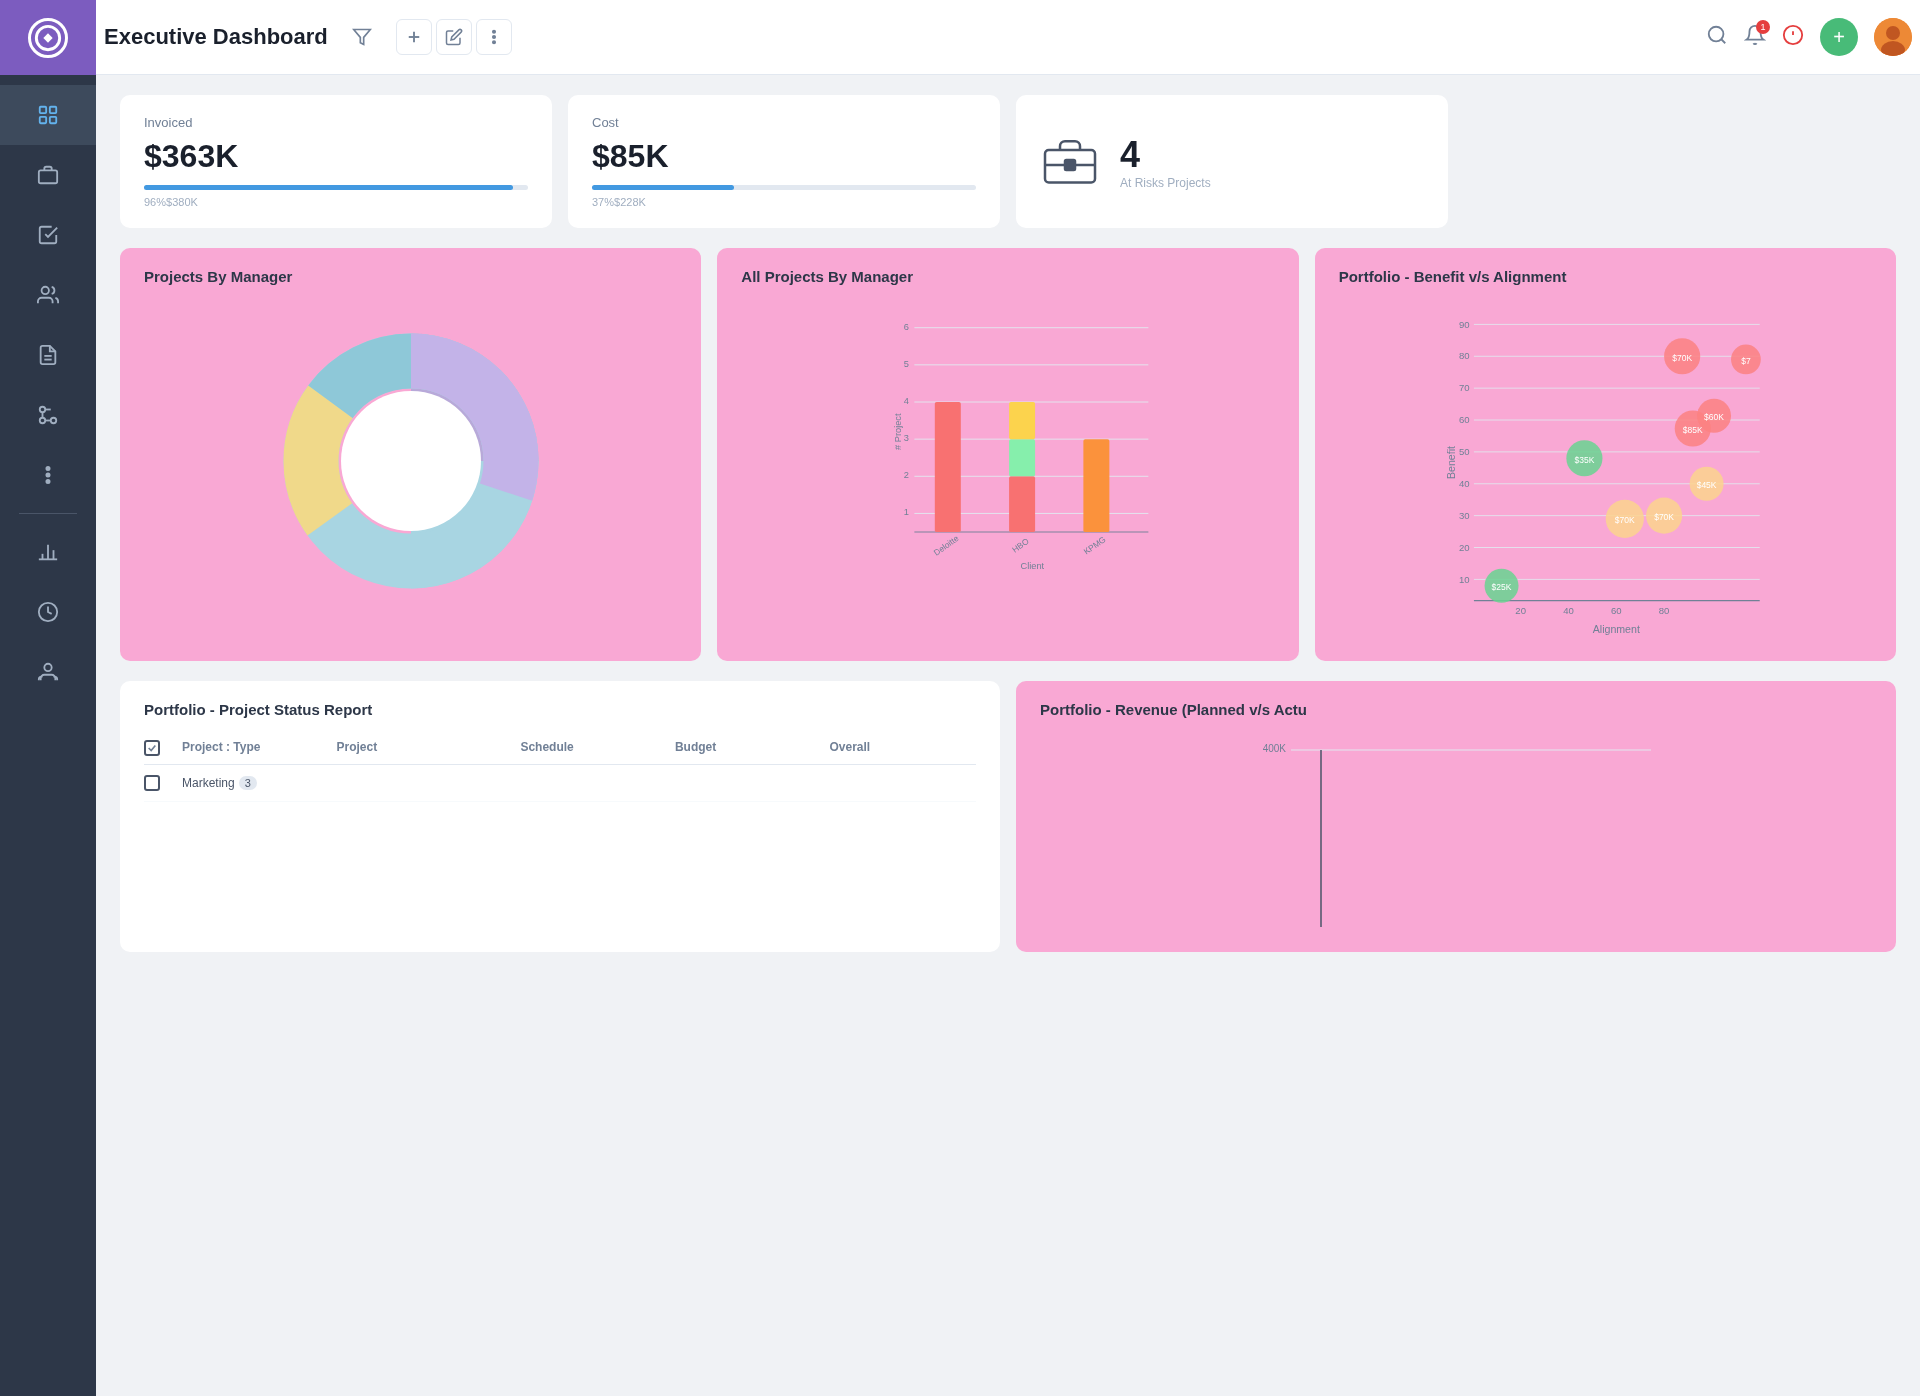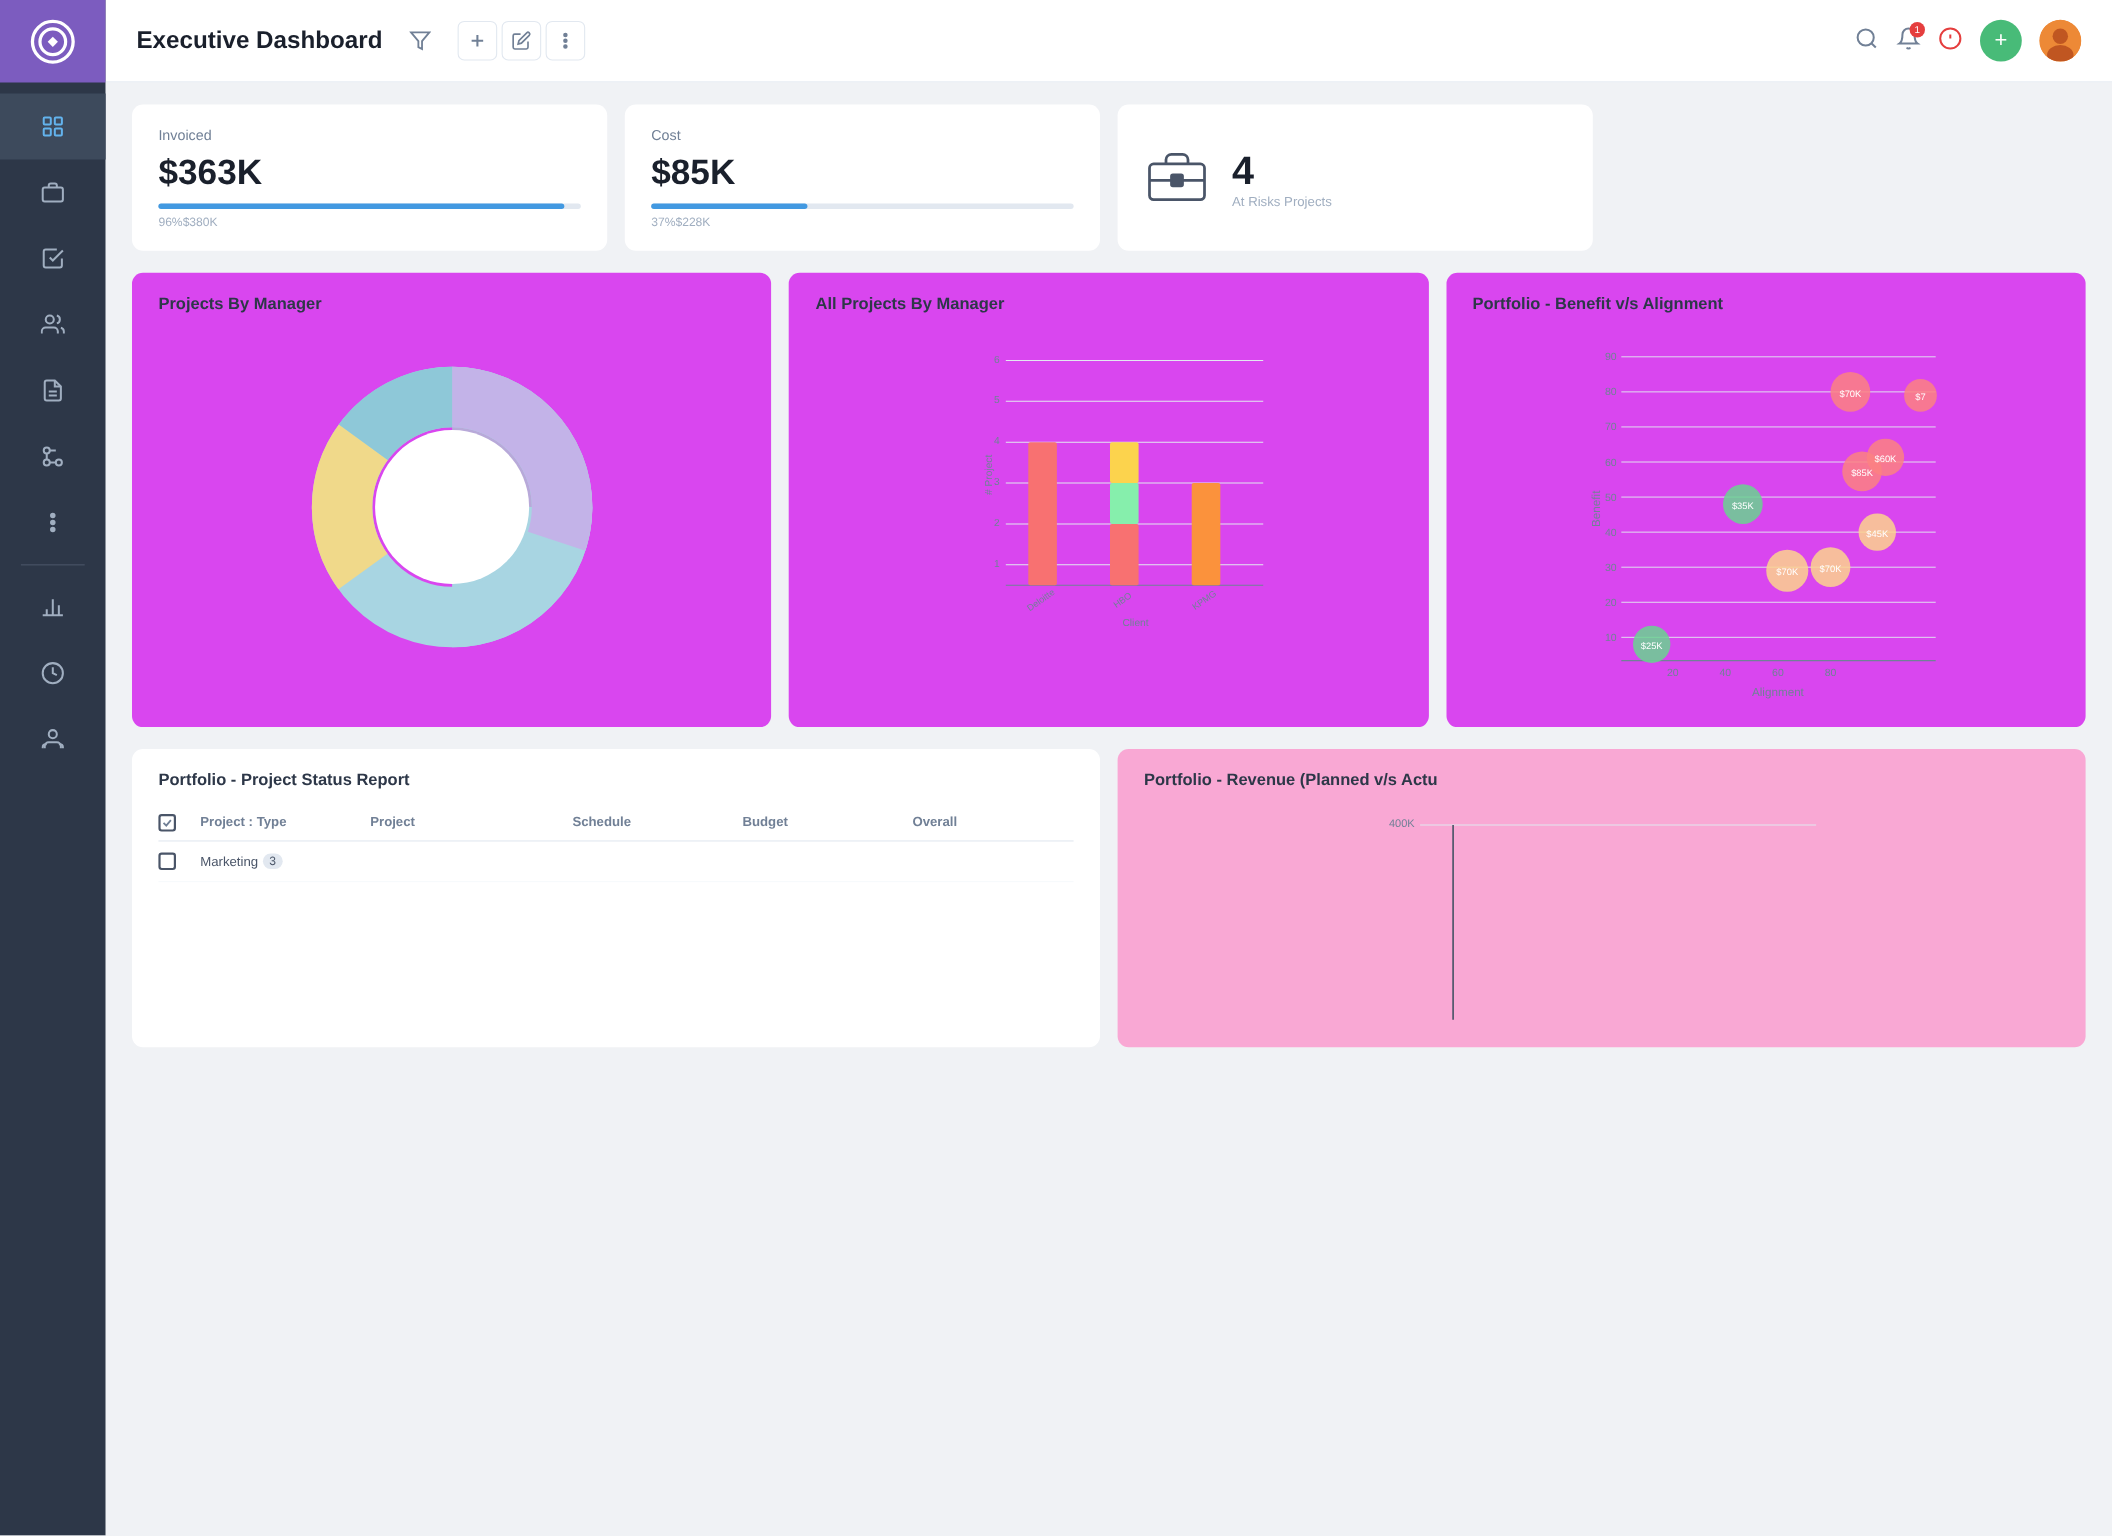--- a/index.html
+++ b/index.html
@@ -80,21 +80,21 @@
       flex-direction: column;
       overflow: hidden;
     }
 
     
     .topbar {
       height: 75px;
       background: white;
       display: flex;
       align-items: center;
-      padding: 0 28px;
+      padding: 0 8px;
       border-bottom: 1px solid #e2e8f0;
       flex-shrink: 0;
     }
     .topbar-title {
       font-size: 22px;
       font-weight: 700;
       color: #1a202c;
       margin-right: 16px;
     }
     .topbar-icon-btn {
@@ -196,21 +196,21 @@
     .at-risk-label { font-size: 12px; color: #a0aec0; }
 
     
     .charts-row {
       display: grid;
       grid-template-columns: 1fr 1fr 1fr;
       gap: 16px;
       margin-bottom: 20px;
     }
     .chart-card {
-      background: #d946ef;
+      background: #f9a8d4;
       border-radius: 10px;
       padding: 20px 24px;
     }
     .chart-title {
       font-size: 15px;
       font-weight: 600;
       color: #2d3748;
       margin-bottom: 16px;
     }
 

